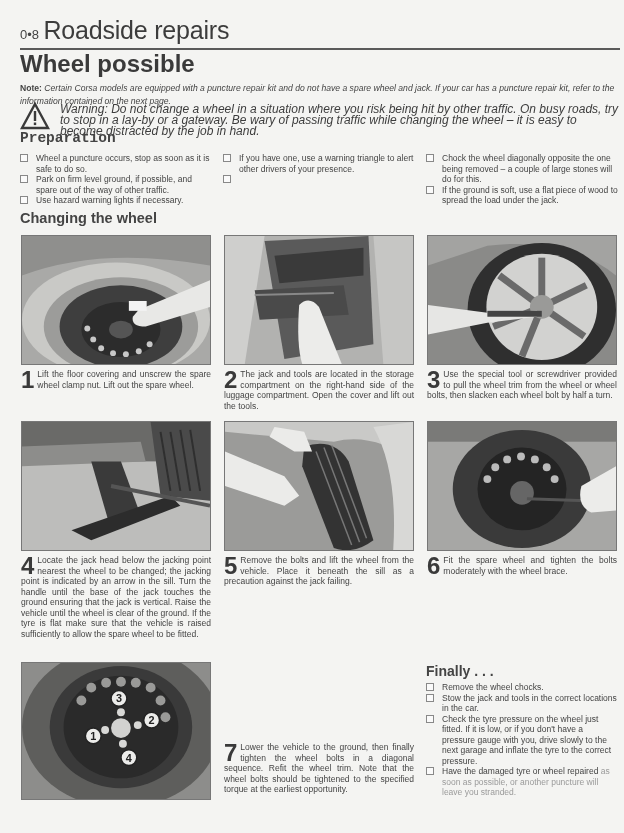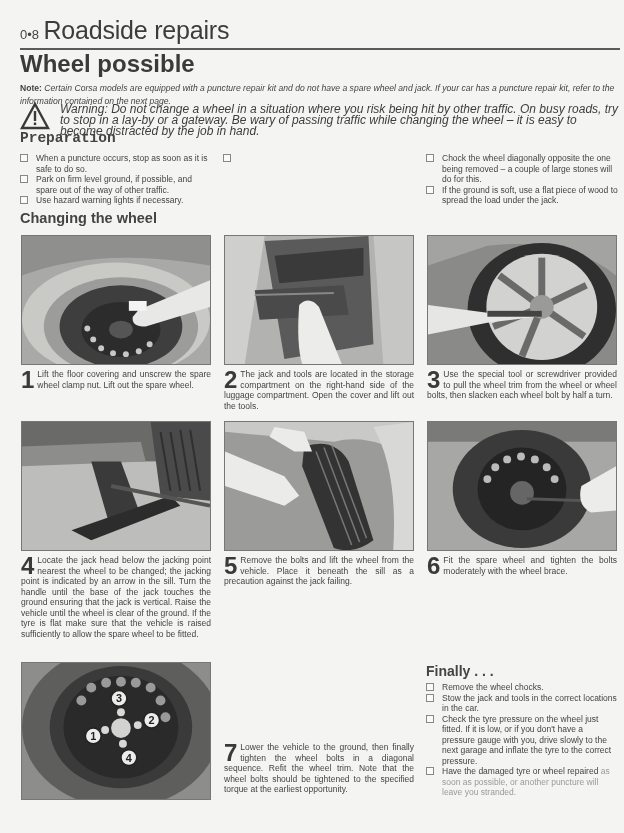--- a/index.html
+++ b/index.html
@@ -52,25 +52,26 @@
     <polygon points="15,2 28,26 2,26" fill="none" stroke="#3a3a3a" stroke-width="2.4" stroke-linejoin="miter"></polygon>
     <rect x="13.8" y="9" width="2.4" height="10" fill="#3a3a3a"></rect>
     <rect x="13.8" y="20.5" width="2.4" height="2.6" fill="#3a3a3a"></rect>
   </svg>
   <div class="wtext">Warning: Do not change a wheel in a situation where you risk being hit by other traffic. On busy roads, try to stop in a lay-by or a gateway. Be wary of passing traffic while changing the wheel – it is easy to become distracted by the job in hand.</div>
 </div>
 
 <div class="h2" style="left:20px; top:130px;font-family:Liberation Mono, monospace;">Preparation</div>
 
 <ul class="cklist" style="left:20px; top:153px; width:192px;">
-  <li><span class="box"></span><span>When a puncture occurs, stop as soon as it is safe to do so.</span></li>
+  <li><span class="box"></span><span>Wheel a puncture occurs, stop as soon as it is safe to do so.</span></li>
   <li><span class="box"></span><span>Park on firm level ground, if possible, and spare out of the way of other traffic.</span></li>
   <li><span class="box"></span><span>Use hazard warning lights if necessary.</span></li>
 </ul>
 <ul class="cklist" style="left:223px; top:153px; width:192px;">
+  <li><span class="box"></span><span>If you have one, use a warning triangle to alert other drivers of your presence.</span></li>
   <li><span class="box"></span></li>
 </ul>
 <ul class="cklist" style="left:426px; top:153px; width:192px;">
   <li><span class="box"></span><span>Chock the wheel diagonally opposite the one being removed – a couple of large stones will do for this.</span></li>
   <li><span class="box"></span><span>If the ground is soft, use a flat piece of wood to spread the load under the jack.</span></li>
 </ul>
 
 <div class="h2" style="left:20px; top:210px;">Changing the wheel</div>
 
 <div class="photo" style="left:21px; top:235px; width:190px; height:130px;">

